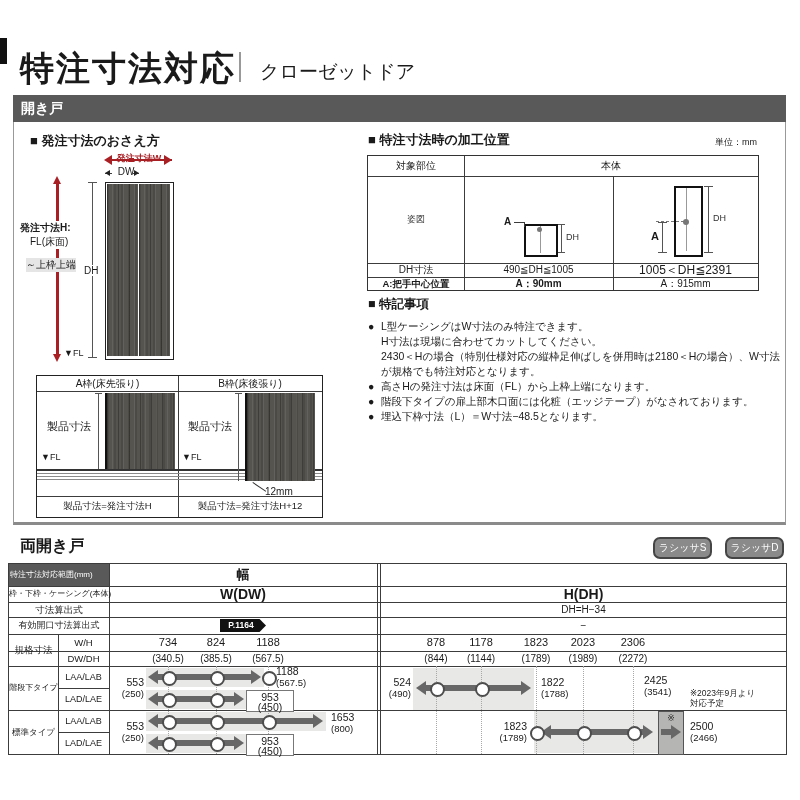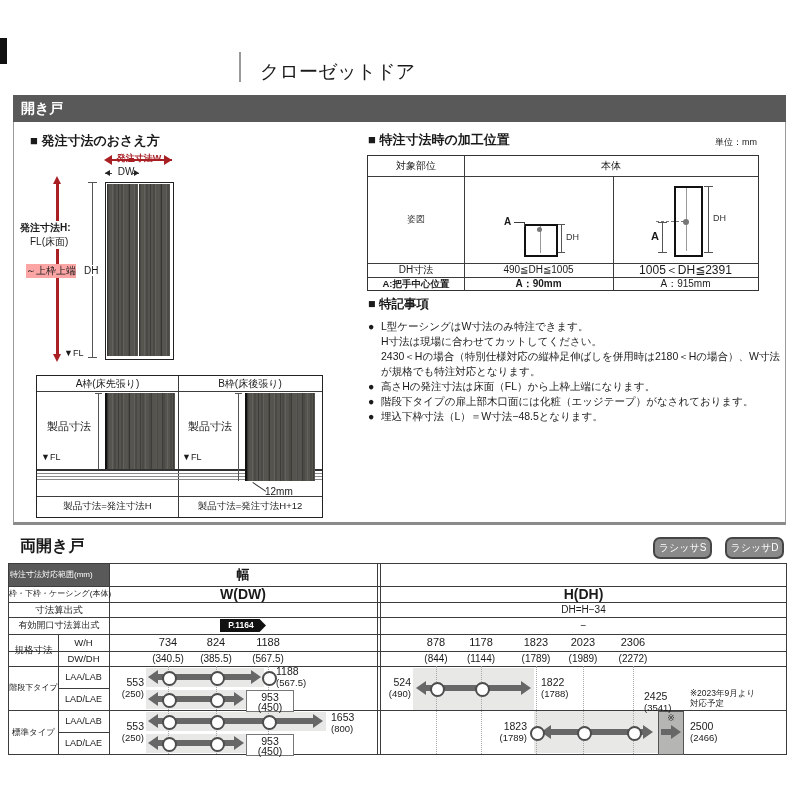--- a/index.html
+++ b/index.html
@@ -38,20 +38,21 @@
   .boxlbl{position:absolute;background:#fff;border:1px solid #777;z-index:7;font-size:10.5px;line-height:10px;text-align:center;}
   .pill{position:absolute;background:#8a8a8a;border:2px solid #454545;border-radius:7px;color:#fff;font-size:10px;text-align:center;line-height:18px;cursor:pointer;}
 </style>
 </head>
 <body>
 
 <div class="page">
 
   <div class="a" style="left:0;top:38px;width:7px;height:26px;background:#111;"></div>
 
+  <div class="t" style="left:20px;top:46px;font-size:34px;font-weight:bold;letter-spacing:2px;">特注寸法対応</div>
   <div class="a" style="left:239px;top:52px;width:2px;height:30px;background:#999;"></div>
   <div class="t" style="left:260px;top:59px;font-size:19px;">クローゼットドア</div>
 
   <div class="a" style="left:13px;top:95px;width:773px;height:27px;background:#595959;">
     <div class="t" style="left:8px;top:0;color:#fff;font-weight:bold;font-size:14px;line-height:27px;">開き戸</div>
   </div>
 
   <div class="a" style="left:13px;top:122px;width:771px;height:400px;border-left:1px solid #999;border-right:1px solid #999;border-bottom:3px solid #8a8a8a;"></div>
 
   <div class="t" style="left:30px;top:132px;font-size:13px;font-weight:bold;">■ 発注寸法のおさえ方</div>
@@ -71,21 +72,21 @@
 
     <div class="a" style="left:85px;top:32px;width:67px;height:176px;border:1px solid #222;background:#fff;"></div>
     <div class="wood" style="left:87px;top:34px;width:31px;height:172px;"></div>
     <div class="wood" style="left:119px;top:34px;width:31px;height:172px;"></div>
 
     <div class="redv" style="left:36px;top:30px;height:178px;"></div>
     <div class="tri u" style="left:33px;top:26px;"></div>
     <div class="tri d" style="left:33px;top:204px;"></div>
     <div class="t" style="left:0px;top:71px;font-size:10px;font-weight:bold;background:#fff;z-index:4;">発注寸法H:</div>
     <div class="t" style="left:10px;top:85px;font-size:10px;background:#fff;z-index:4;">FL(床面)</div>
-    <div class="t" style="left:6px;top:114px;font-size:10px;background:#fca5a5;z-index:4;">～上枠上端</div>
+    <div class="t" style="left:6px;top:108px;font-size:10px;background:#e5e5e5;z-index:4;">～上枠上端</div>
 
     <div class="vl" style="left:72px;top:32px;height:176px;background:#555;"></div>
     <div class="hl" style="left:68px;top:32px;width:9px;background:#555;"></div>
     <div class="hl" style="left:68px;top:207px;width:9px;background:#555;"></div>
     <div class="t" style="left:64px;top:115px;font-size:10px;background:#fff;z-index:4;">DH</div>
     <div class="t" style="left:44px;top:198px;font-size:9px;background:#fff;z-index:4;">▼FL</div>
   </div>
 
   <div class="g" style="left:36px;top:375px;width:285px;height:141px;border:1px solid #222;">
     <div class="hl" style="left:0;top:15px;width:285px;"></div>
@@ -312,19 +313,19 @@
 
     <div class="lbl2 c" style="left:95px;top:113px;width:40px;text-align:right;"><span>553</span><br><span class="s">(250)</span></div>
     <div class="lbl2 c" style="left:95px;top:157px;width:40px;text-align:right;"><span>553</span><br><span class="s">(250)</span></div>
     <div class="lbl2" style="left:267px;top:102px;"><span>1188</span><br><span class="s">(567.5)</span></div>
     <div class="boxlbl" style="left:237px;top:126px;width:46px;height:19px;padding-top:1px;"><span>953</span><br><span class="s">(450)</span></div>
     <div class="lbl2" style="left:322px;top:148px;"><span>1653</span><br><span class="s">(800)</span></div>
     <div class="boxlbl" style="left:237px;top:170px;width:46px;height:19px;padding-top:1px;"><span>953</span><br><span class="s">(450)</span></div>
 
     <div class="lbl2" style="left:362px;top:113px;width:40px;text-align:right;"><span>524</span><br><span class="s">(490)</span></div>
     <div class="lbl2" style="left:532px;top:113px;"><span>1822</span><br><span class="s">(1788)</span></div>
-    <div class="lbl2" style="left:635px;top:127px;"><span>2425</span><br><span class="s">(3541)</span></div>
+    <div class="lbl2" style="left:635px;top:111px;"><span>2425</span><br><span class="s">(3541)</span></div>
     <div class="lbl2" style="left:681px;top:124px;font-size:8.5px;line-height:10px;color:#222;"><span>※2023年9月より</span><br><span>対応予定</span></div>
     <div class="lbl2" style="left:480px;top:157px;width:38px;text-align:right;"><span>1823</span><br><span class="s">(1789)</span></div>
     <div class="lbl2" style="left:681px;top:157px;"><span>2500</span><br><span class="s">(2466)</span></div>
   </div>
 
 </div>
 
 </body></html>

